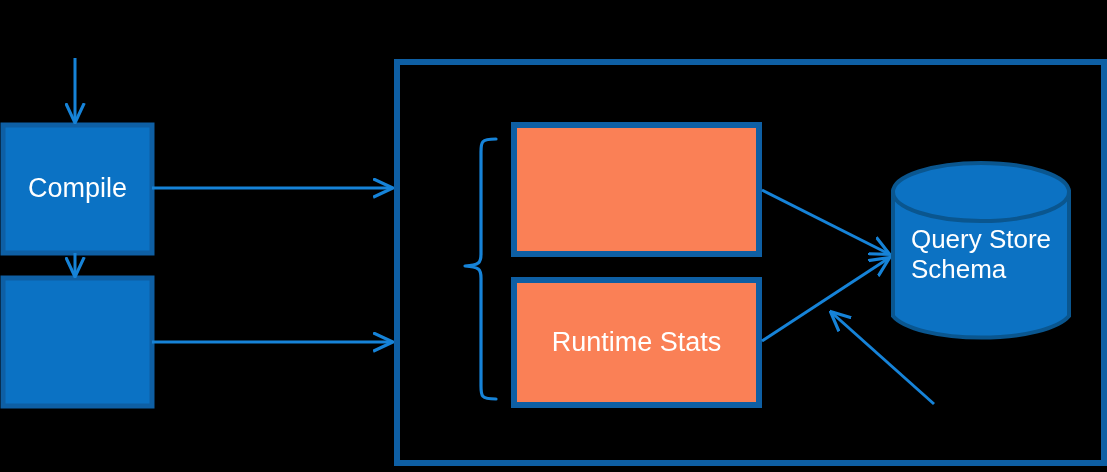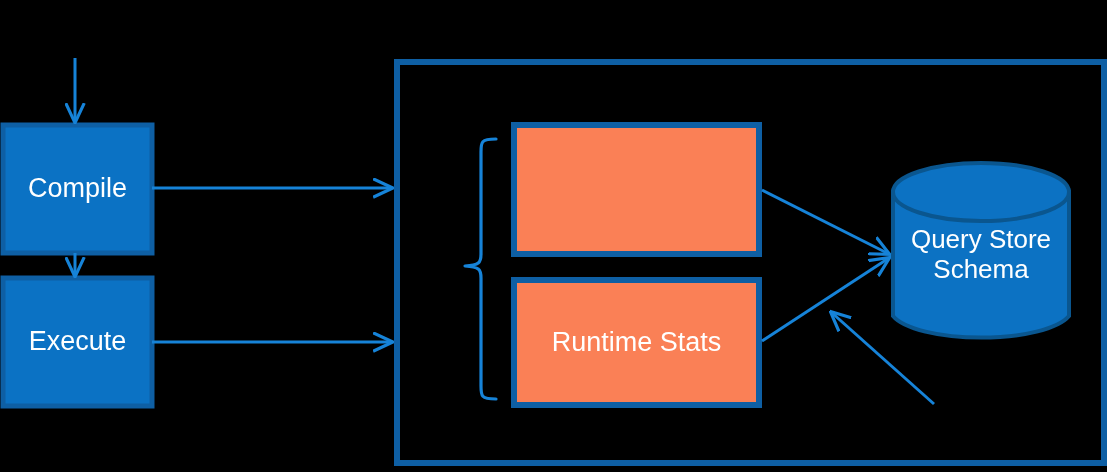--- a/index.html
+++ b/index.html
@@ -20,21 +20,20 @@
     left: 0;
     top: 0;
     width: 1107px;
     height: 472px;
   }
   .node-label {
     position: absolute;
     display: flex;
     align-items: center;
     justify-content: center;
-    text-align: center;
     color: #FFFFFF;
     font-family: "Liberation Sans", sans-serif;
     font-weight: 400;
     pointer-events: none;
     line-height: 1.15;
     white-space: pre-line;
   }
   .lbl-compile   { left: 3px;   top: 125px; width: 149px; height: 128px; font-size: 27px; }
   .lbl-execute   { left: 3px;   top: 278px; width: 149px; height: 128px; font-size: 27px; }
   .lbl-planstore { left: 511px; top: 122px; width: 251px; height: 135px; font-size: 27px; }
@@ -91,21 +90,20 @@
     <line x1="762" y1="190" x2="889" y2="254" stroke="#1683D8" stroke-width="3" marker-end="url(#arrow-open)"></line>
 
     <line x1="762" y1="341" x2="889" y2="258" stroke="#1683D8" stroke-width="3" marker-end="url(#arrow-open)"></line>
 
     <line x1="934" y1="404" x2="831" y2="312" stroke="#1683D8" stroke-width="3" marker-end="url(#arrow-open)"></line>
 
   </svg>
 
   <div class="node-label lbl-compile">Compile</div>
 
-  <div class="node-label lbl-execute">Execute</div>
 
 
   <div class="node-label lbl-runtime">Runtime Stats</div>
 
   <div class="node-label lbl-cylinder">Query Store
 Schema</div>
 
 </div>
 
 </body></html>

